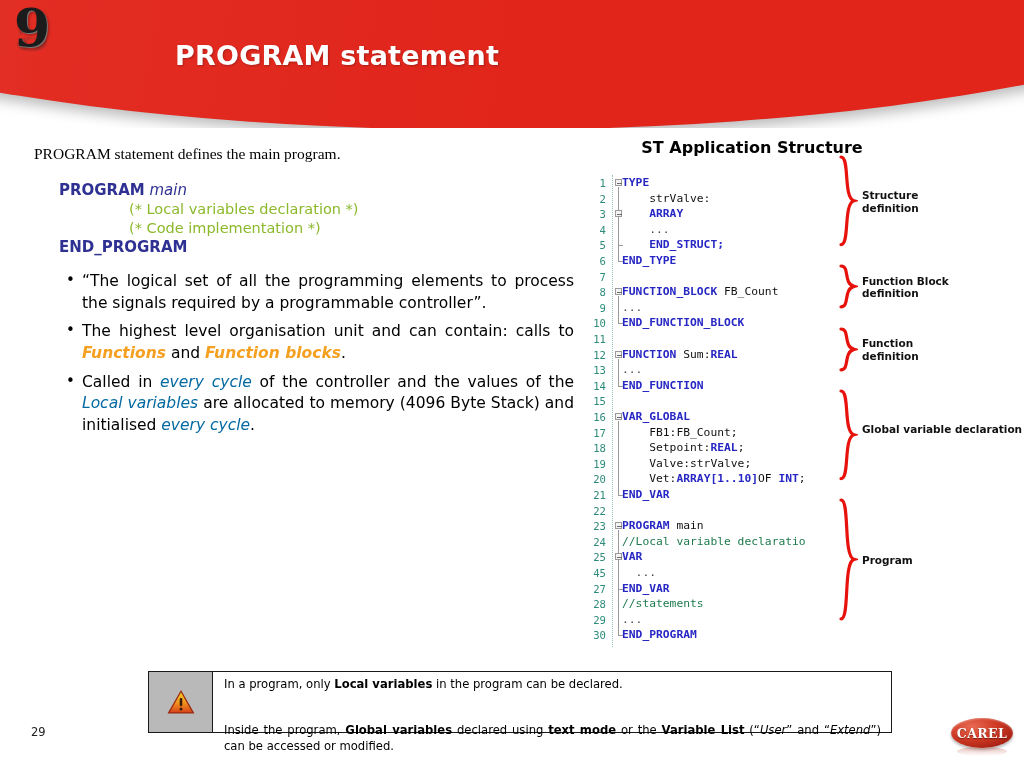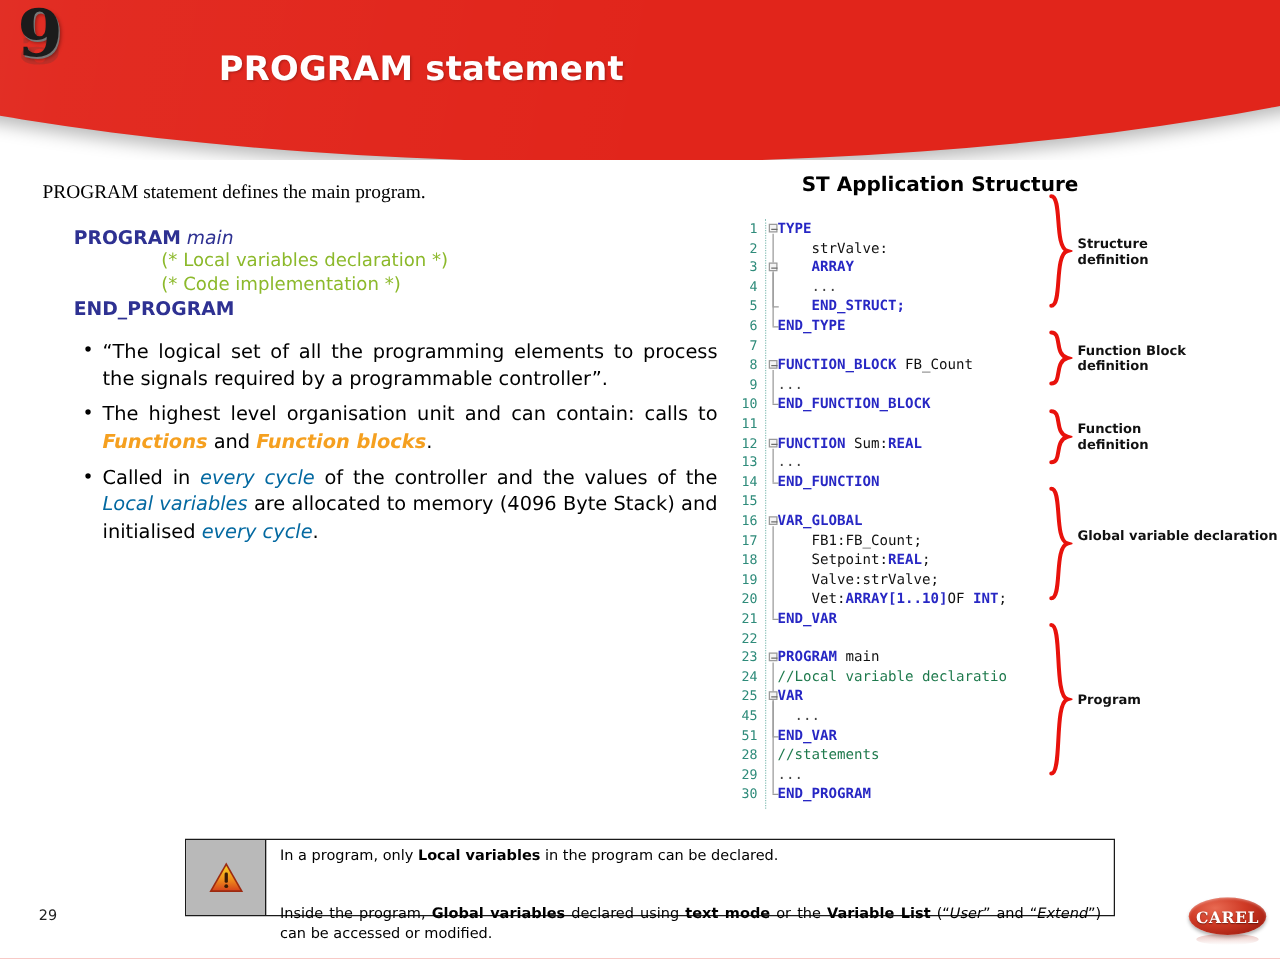--- a/index.html
+++ b/index.html
@@ -230,21 +230,21 @@
       <div class="code-line" style="top: 249.6px;"><span class="ln" style="top: 1px;">17</span><span class="code-txt"><span class="c-pl">    FB1:FB_Count;</span></span></div>
       <div class="code-line" style="top: 265.2px;"><span class="ln" style="top: 1px;">18</span><span class="code-txt"><span class="c-pl">    Setpoint:</span><span class="c-kw">REAL</span><span class="c-pl">;</span></span></div>
       <div class="code-line" style="top: 280.8px;"><span class="ln" style="top: 1px;">19</span><span class="code-txt"><span class="c-pl">    Valve:strValve;</span></span></div>
       <div class="code-line" style="top: 296.4px;"><span class="ln" style="top: 1px;">20</span><span class="code-txt"><span class="c-pl">    Vet:</span><span class="c-kw">ARRAY[1..10]</span><span class="c-pl">OF </span><span class="c-kw">INT</span><span class="c-pl">;</span></span></div>
       <div class="code-line" style="top: 312px;"><span class="ln" style="top: 1px;">21</span><span class="code-txt"><span class="c-kw">END_VAR</span></span></div>
       <div class="code-line" style="top: 327.6px;"><span class="ln" style="top: 1px;">22</span><span class="code-txt"></span></div>
       <div class="code-line" style="top: 343.2px;"><span class="ln" style="top: 1px;">23</span><span class="code-txt"><span class="c-kw">PROGRAM</span><span class="c-pl"> main</span></span></div>
       <div class="code-line" style="top: 358.8px;"><span class="ln" style="top: 1px;">24</span><span class="code-txt"><span class="c-cm">//Local variable declaratio</span></span></div>
       <div class="code-line" style="top: 374.4px;"><span class="ln" style="top: 1px;">25</span><span class="code-txt"><span class="c-kw">VAR</span></span></div>
       <div class="code-line" style="top: 390px;"><span class="ln" style="top: 1px;">45</span><span class="code-txt"><span class="c-dot">  ...</span></span></div>
-      <div class="code-line" style="top: 405.6px;"><span class="ln" style="top: 1px;">51</span><span class="code-txt"><span class="c-kw">END_VAR</span></span></div>
+      <div class="code-line" style="top: 405.6px;"><span class="ln" style="top: 1px;">27</span><span class="code-txt"><span class="c-kw">END_VAR</span></span></div>
       <div class="code-line" style="top: 421.2px;"><span class="ln" style="top: 1px;">28</span><span class="code-txt"><span class="c-cm">//statements</span></span></div>
       <div class="code-line" style="top: 436.8px;"><span class="ln" style="top: 1px;">29</span><span class="code-txt"><span class="c-dot">...</span></span></div>
       <div class="code-line" style="top: 452.4px;"><span class="ln" style="top: 1px;">30</span><span class="code-txt"><span class="c-kw">END_PROGRAM</span></span></div>
       <div class="fold-box" style="top: 4px;"></div>
       <div class="fold-stem" style="top: 12px; height: 74px;"></div>
       <div class="fold-end" style="top: 86px;"></div>
       <div class="fold-box" style="top: 35.2px;"></div>
       <div class="fold-stem" style="top: 43.2px; height: 27.2px;"></div>
       <div class="fold-end" style="top: 70.4px;"></div>
       <div class="fold-box" style="top: 113.2px;"></div>

